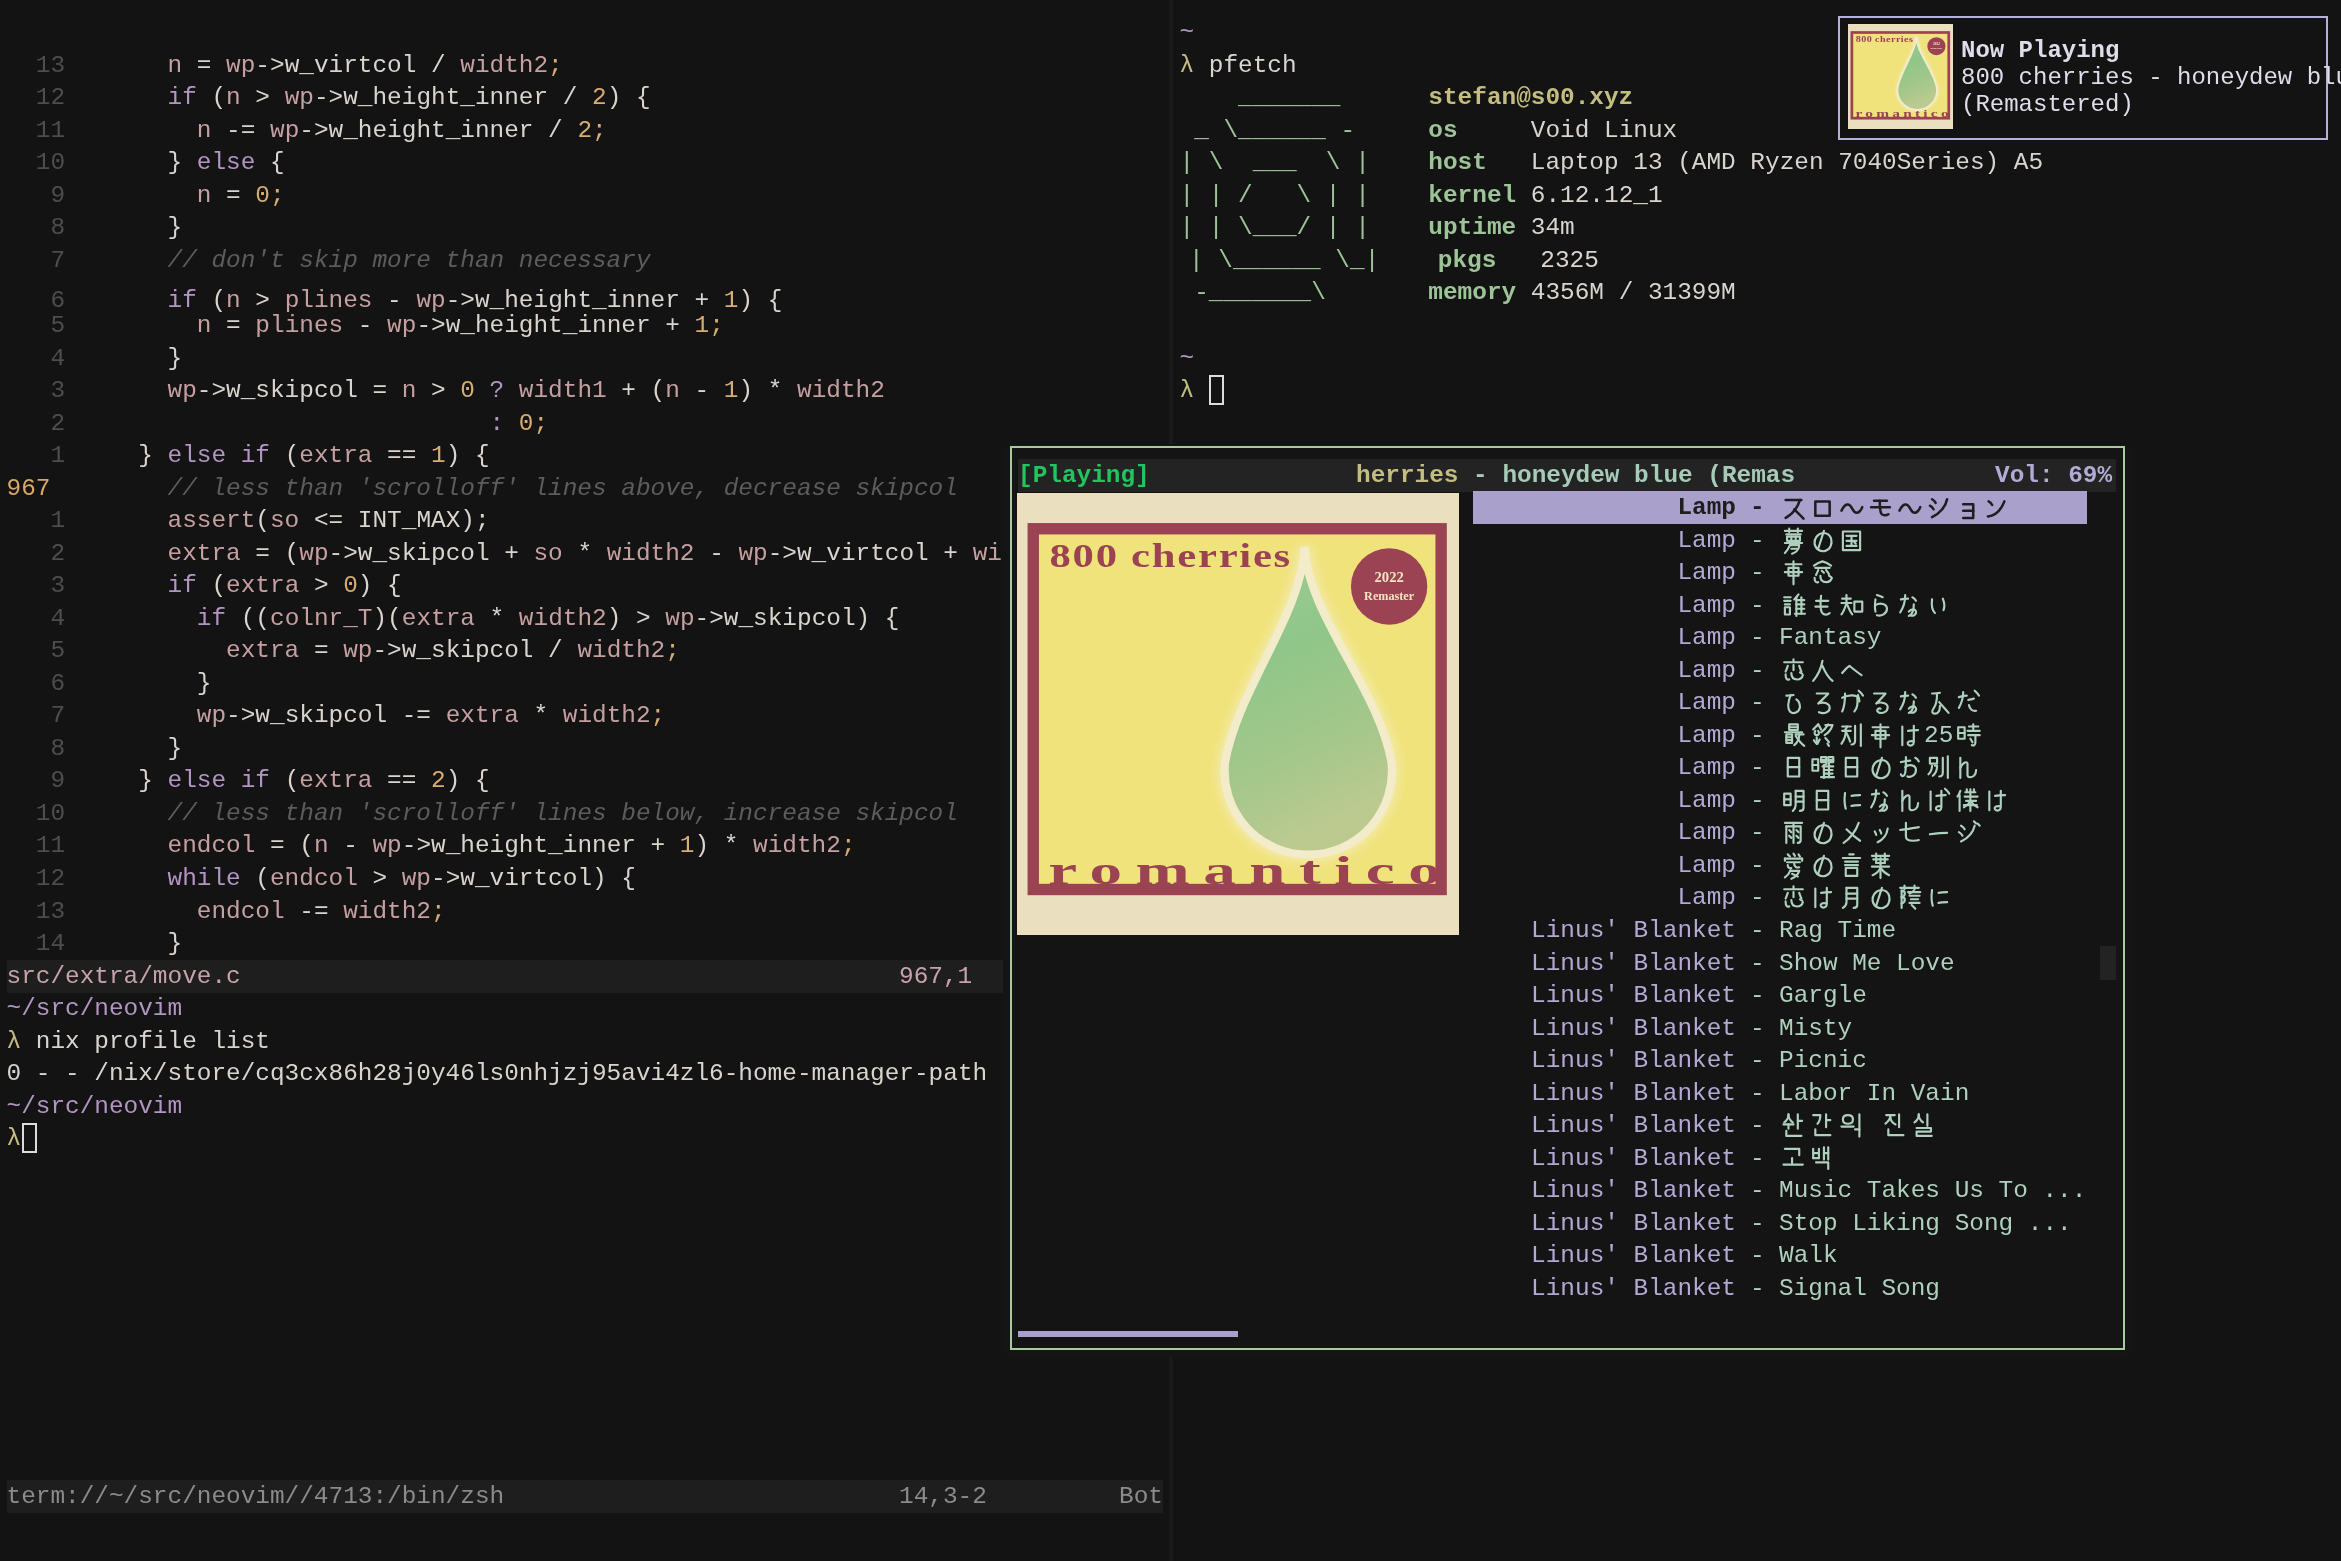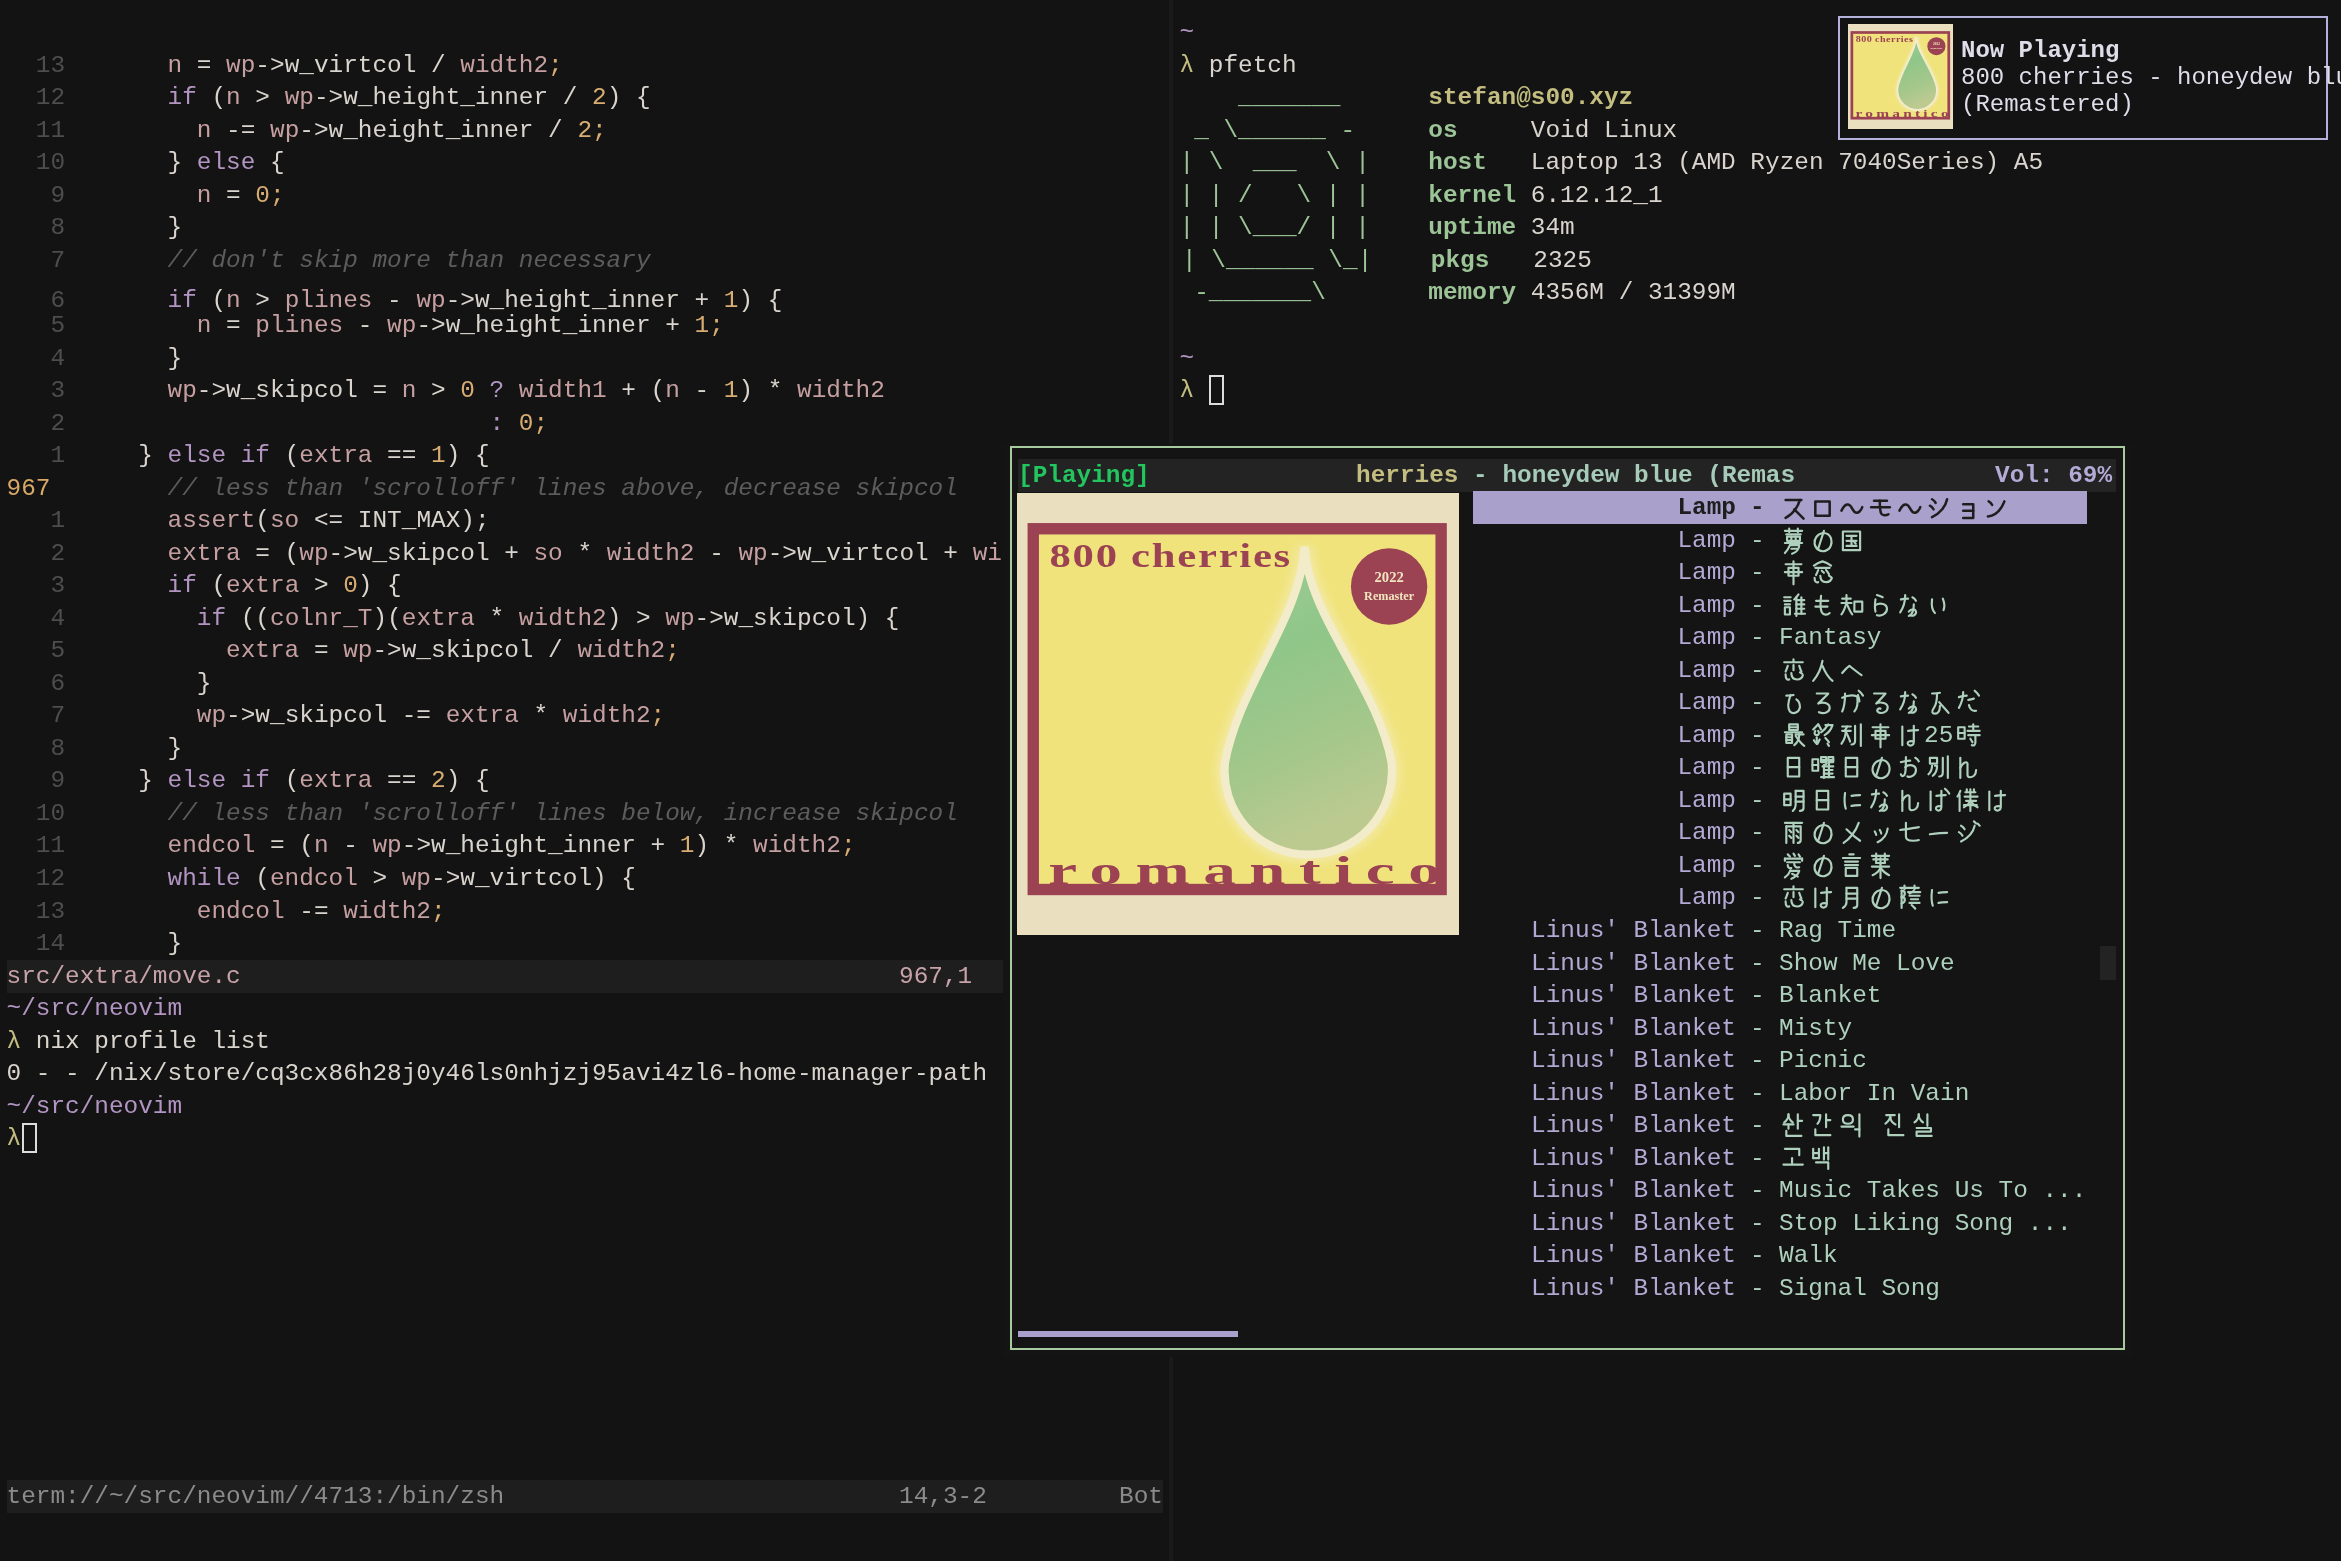--- a/index.html
+++ b/index.html
@@ -480,21 +480,21 @@
 <div class="ab pre" style="left:1119px;top:1480px"><span style="color:#8b8b8b">Bot</span></div>
   </div>
 <div id="R">
     <div class="ab pre" style="left:6.5px;top:16.3px"><span class="m">~</span></div>
 <div class="ab pre" style="left:6.5px;top:49px"><span class="ol">λ</span><span class="w"> pfetch</span></div>
 <div class="ab pre" style="left:6.5px;top:81px"><span class="grn">    _______</span><span class="w">      </span><span class="ol b">stefan@s00.xyz</span></div>
 <div class="ab pre" style="left:6.5px;top:114px"><span class="grn"> _ \______ -</span><span class="w">     </span><span class="grn b">os</span><span class="w">     Void Linux</span></div>
 <div class="ab pre" style="left:6.5px;top:146px"><span class="grn">| \  ___  \ |</span><span class="w">    </span><span class="grn b">host</span><span class="w">   Laptop 13 (AMD Ryzen 7040Series) A5</span></div>
 <div class="ab pre" style="left:6.5px;top:179px"><span class="grn">| | /   \ | |</span><span class="w">    </span><span class="grn b">kernel</span><span class="w"> 6.12.12_1</span></div>
 <div class="ab pre" style="left:6.5px;top:211px"><span class="grn">| | \___/ | |</span><span class="w">    </span><span class="grn b">uptime</span><span class="w"> 34m</span></div>
-<div class="ab pre" style="left:9px;top:244px"><span class="grn">| \______ \_|</span><span class="w">    </span><span class="grn b">pkgs</span><span class="w">   2325</span></div>
+<div class="ab pre" style="left:16px;top:244px"><span class="grn">| \______ \_|</span><span class="w">    </span><span class="grn b">pkgs</span><span class="w">   2325</span></div>
 <div class="ab pre" style="left:6.5px;top:276px"><span class="grn"> -_______\</span><span class="w">       </span><span class="grn b">memory</span><span class="w"> 4356M / 31399M</span></div>
 <div class="ab pre" style="left:6.5px;top:342px"><span class="m">~</span></div>
 <div class="ab pre" style="left:6.5px;top:374px"><span class="ol">λ</span></div>
 <div class="ab" style="left:36px;top:375px;width:14.6px;height:30px;border:2.4px solid #dcdcdc"></div>
   </div>
 
 <div class="ab" style="left:1003px;top:444px;width:1130px;height:913px;background:#141414"></div>
 <div class="ab" style="left:1010px;top:446px;width:1115px;height:904px;border:2.4px solid #a7cb9e"></div>
 <div class="ab" style="left:1018px;top:459px;width:1098px;height:33px;background:#232323"></div>
 <div class="ab pre" style="left:1018px;top:459px"><span style="color:#22c55e" class="b">[Playing]</span></div>
@@ -713,21 +713,21 @@
 <div class="prow" style="top:914px">
 <div class="pa">Linus' Blanket</div>
 <div class="pt"><span class="ds">-</span><span class="pre" style="display:block">Rag Time</span></div>
   </div>
 <div class="prow" style="top:947px">
 <div class="pa">Linus' Blanket</div>
 <div class="pt"><span class="ds">-</span><span class="pre" style="display:block">Show Me Love</span></div>
   </div>
 <div class="prow" style="top:979px">
 <div class="pa">Linus' Blanket</div>
-<div class="pt"><span class="ds">-</span><span class="pre" style="display:block">Blanket</span></div>
+<div class="pt"><span class="ds">-</span><span class="pre" style="display:block">Gargle</span></div>
   </div>
 <div class="prow" style="top:1012px">
 <div class="pa">Linus' Blanket</div>
 <div class="pt"><span class="ds">-</span><span class="pre" style="display:block">Misty</span></div>
   </div>
 <div class="prow" style="top:1044px">
 <div class="pa">Linus' Blanket</div>
 <div class="pt"><span class="ds">-</span><span class="pre" style="display:block">Picnic</span></div>
   </div>
 <div class="prow" style="top:1077px">

